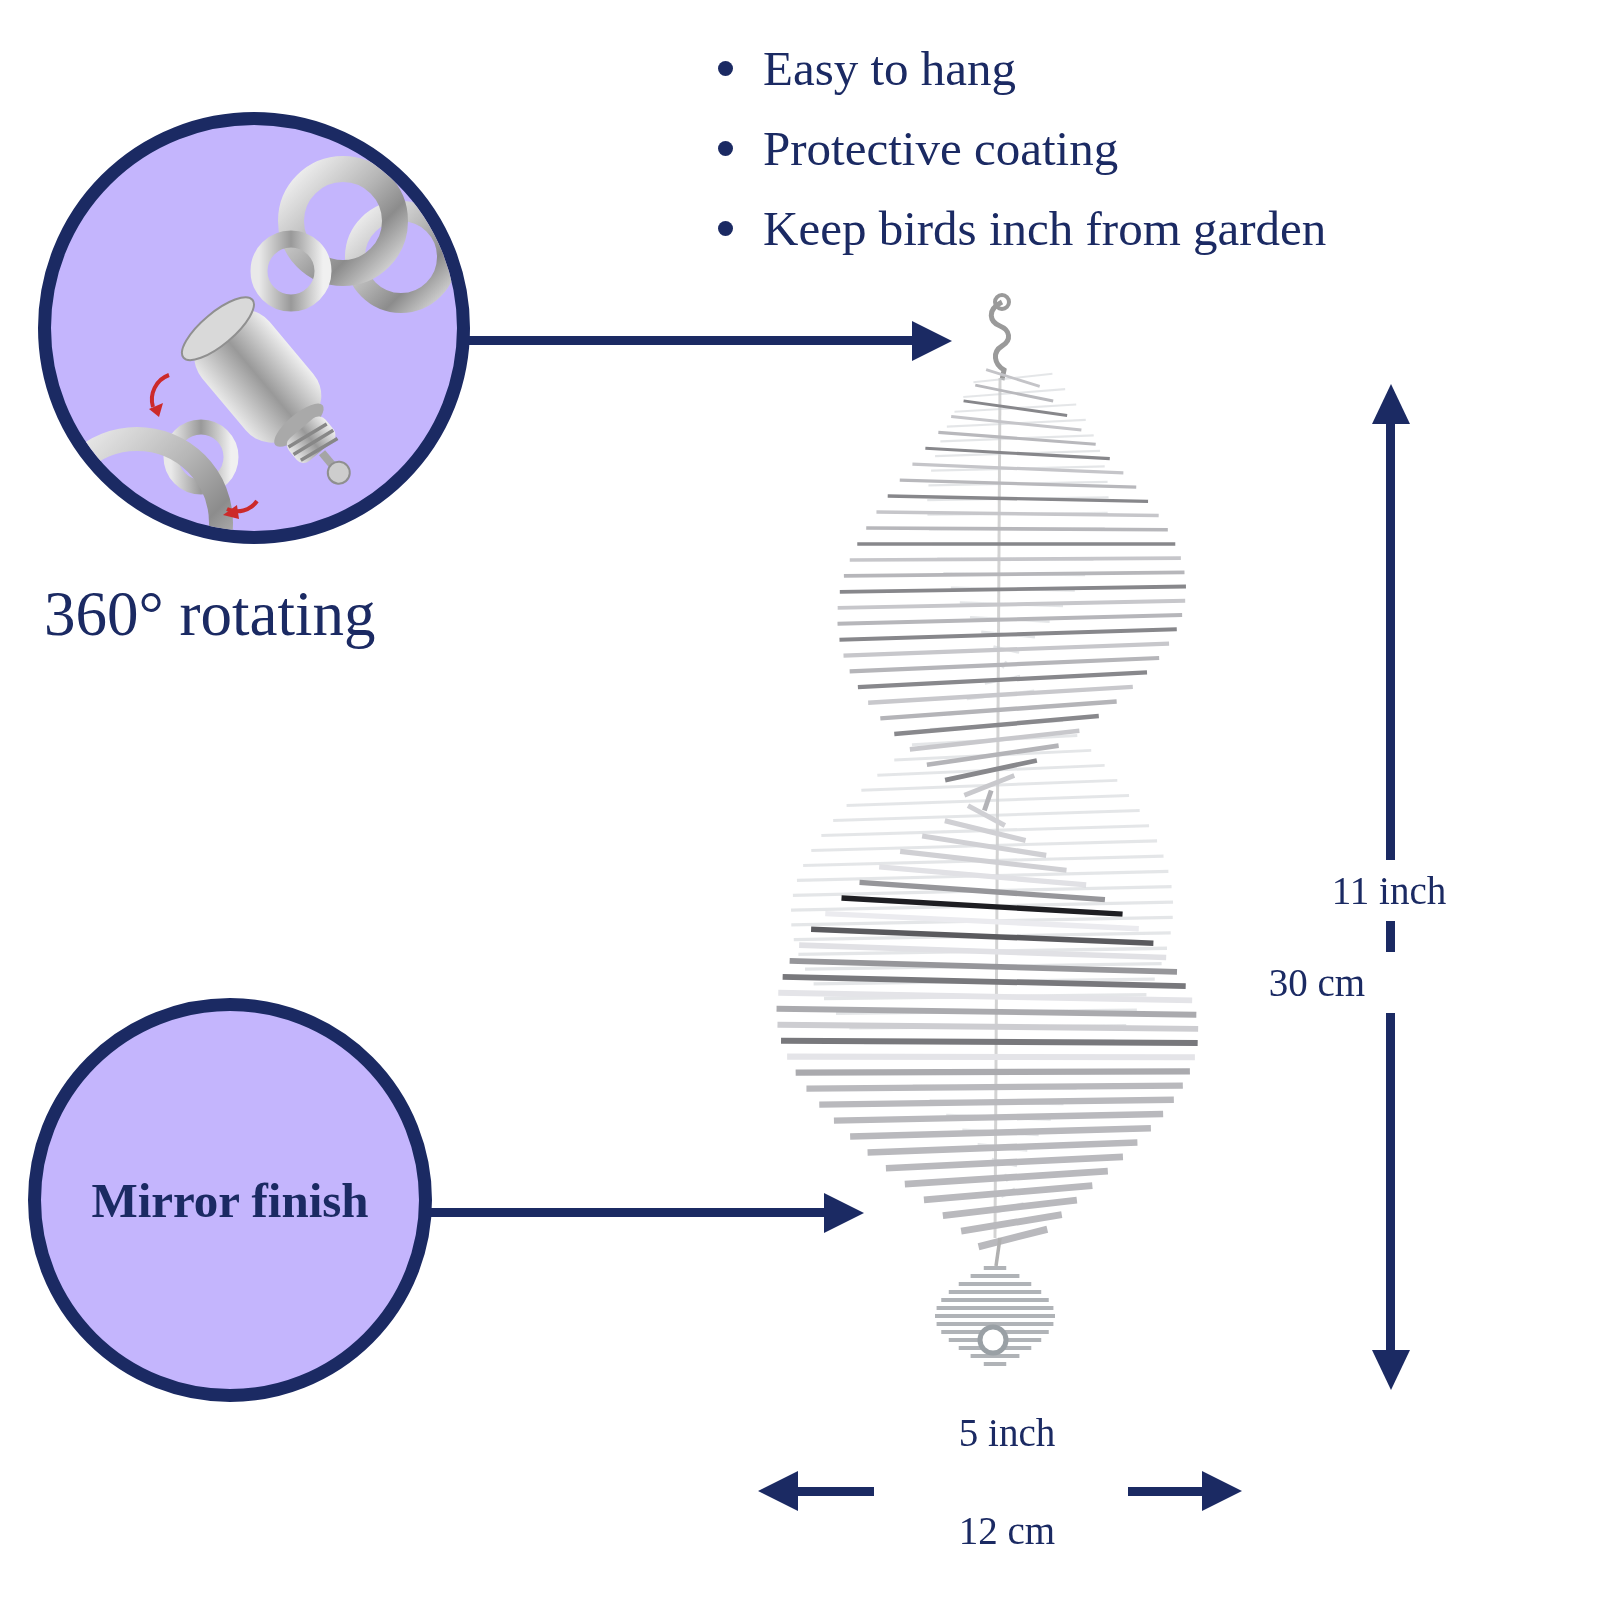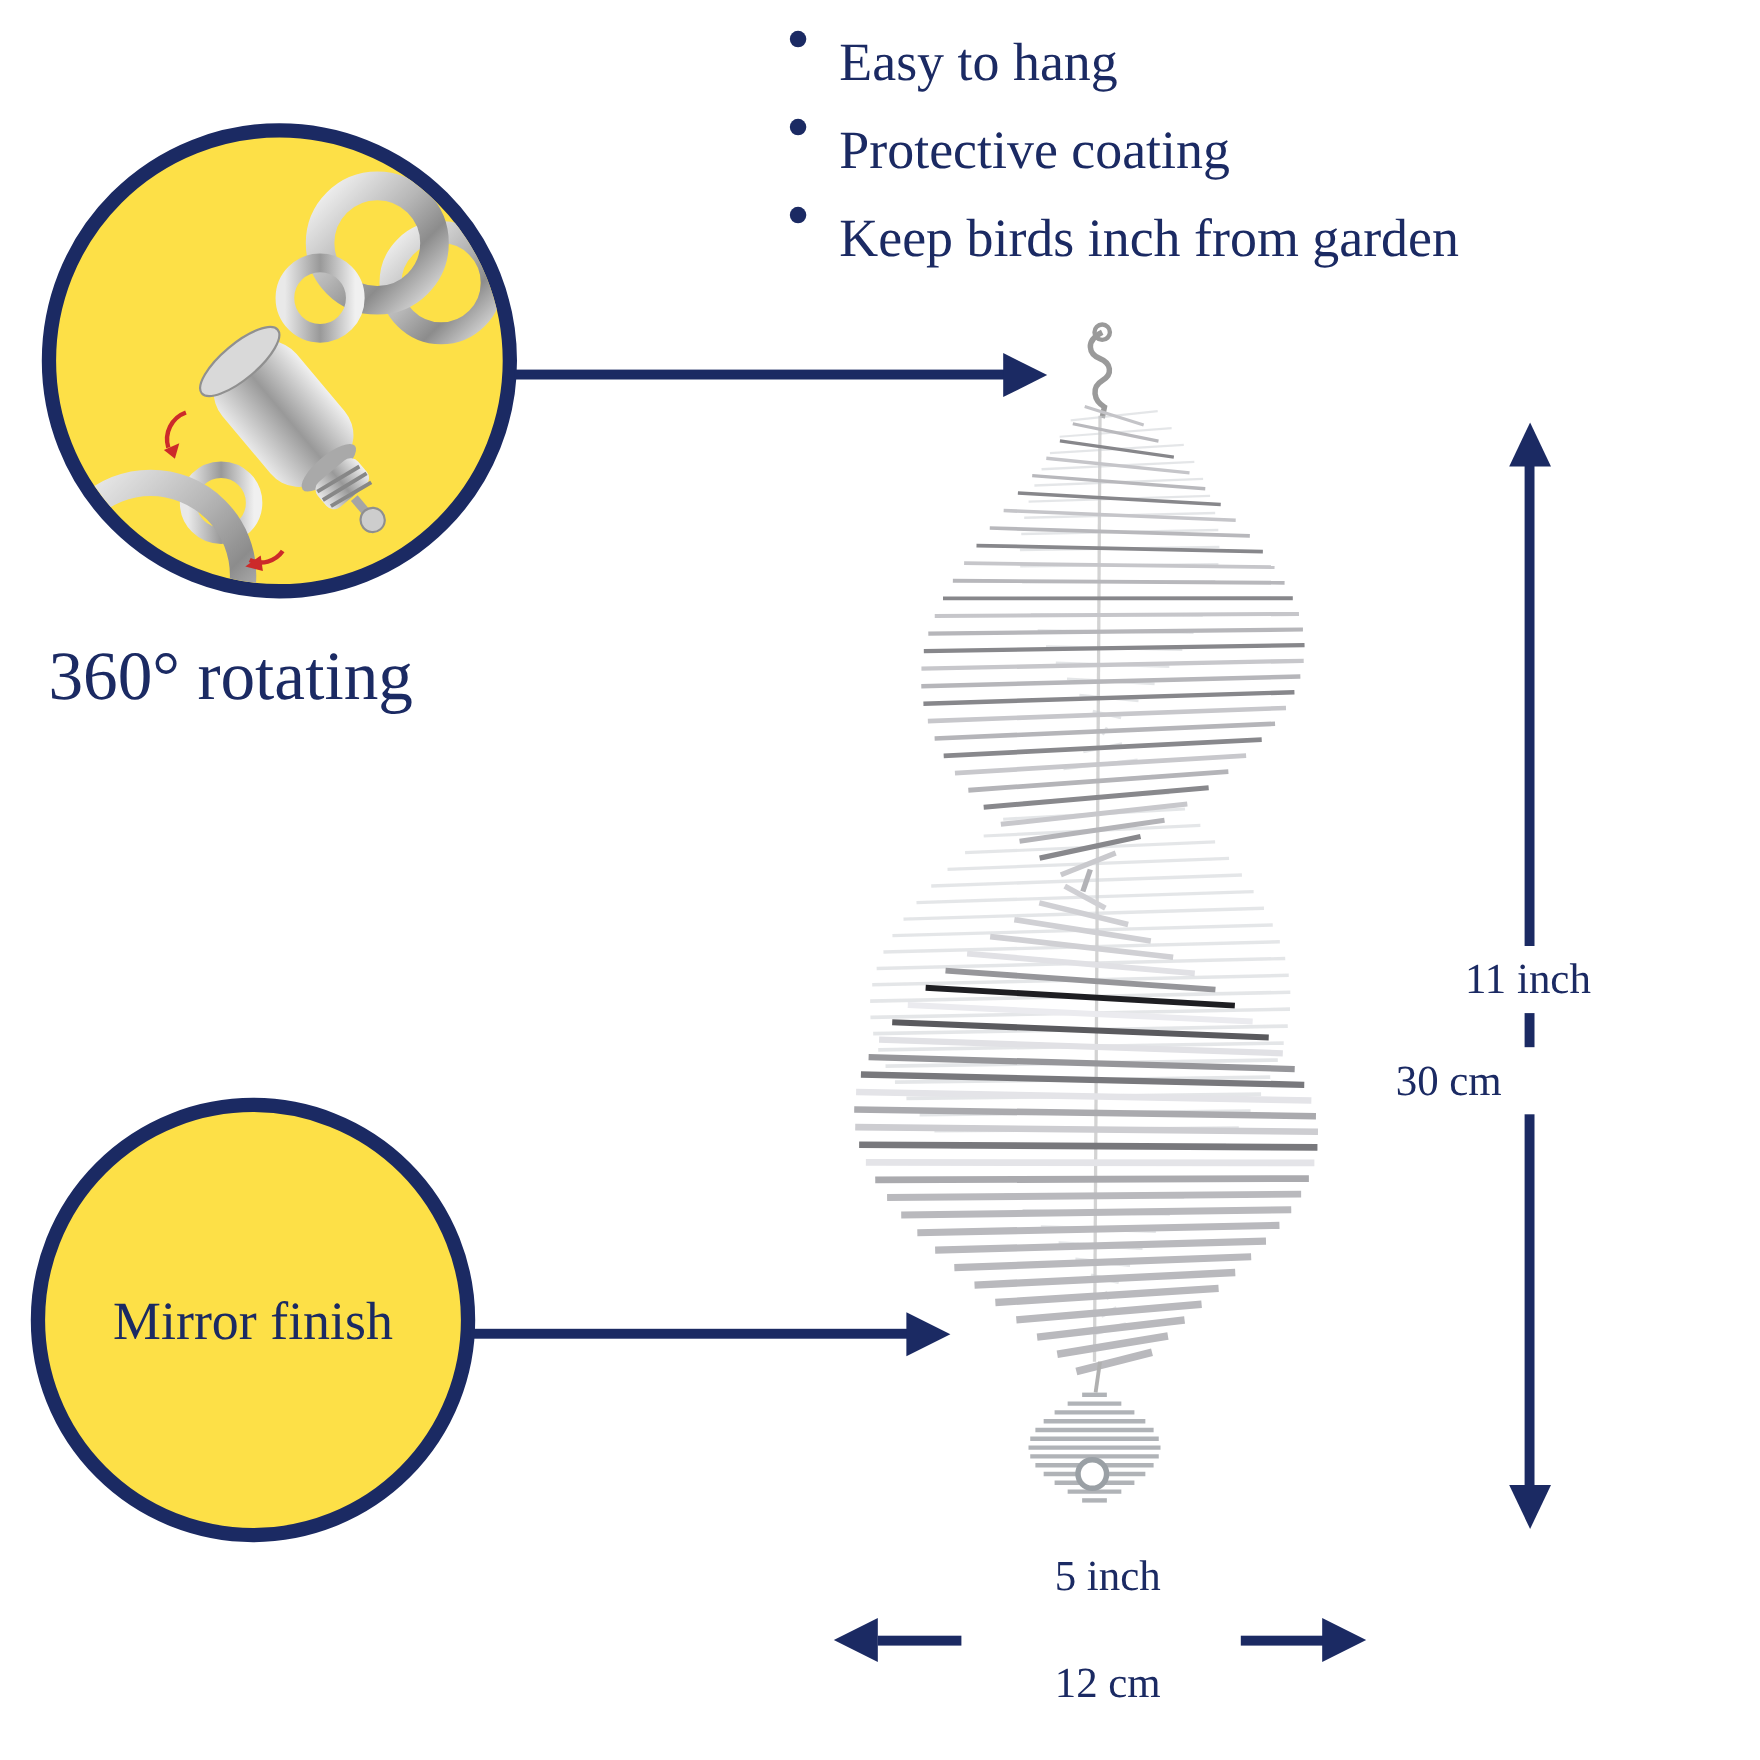--- a/index.html
+++ b/index.html
@@ -2,24 +2,24 @@
 <html><head>
 <meta charset="utf-8">
 <style>
   html,body{margin:0;padding:0;background:#fff;}
   .canvas{
     position:relative;width:1600px;height:1600px;background:#ffffff;
     font-family:"Liberation Serif", serif;color:#1b2a63;overflow:hidden;
   }
   
   .features{position:absolute;left:718px;top:28px;list-style:none;margin:0;padding:0;}
-  .features li{display:flex;font-size:49px;height:80px;white-space:nowrap;}
+  .features li{display:flex;align-items:center;font-size:49px;height:80px;white-space:nowrap;}
   .dot{width:15px;height:15px;border-radius:50%;background:#1b2a63;margin-right:30px;flex:none;}
   
-  .circle{position:absolute;border:13px solid #1b2a63;border-radius:50%;background:#fde047;box-sizing:border-box;}
+  .circle{position:absolute;border:13px solid #1b2a63;border-radius:50%;background:#c4b5fd;box-sizing:border-box;font-weight:bold;}
   .swivel-circle{left:38px;top:112px;width:432px;height:432px;overflow:hidden;}
   .mirror-circle{left:28px;top:998px;width:404px;height:404px;display:flex;align-items:center;justify-content:center;}
   .mirror-text{font-size:49px;}
   
   .label{position:absolute;font-size:63px;line-height:76px;white-space:nowrap;}
   .swivel-label{left:44px;top:576px;}
   
   .hline{position:absolute;background:#1b2a63;height:9px;z-index:2;}
   .vline{position:absolute;background:#1b2a63;width:9px;z-index:1;}
   .tri{position:absolute;width:0;height:0;z-index:2;}

